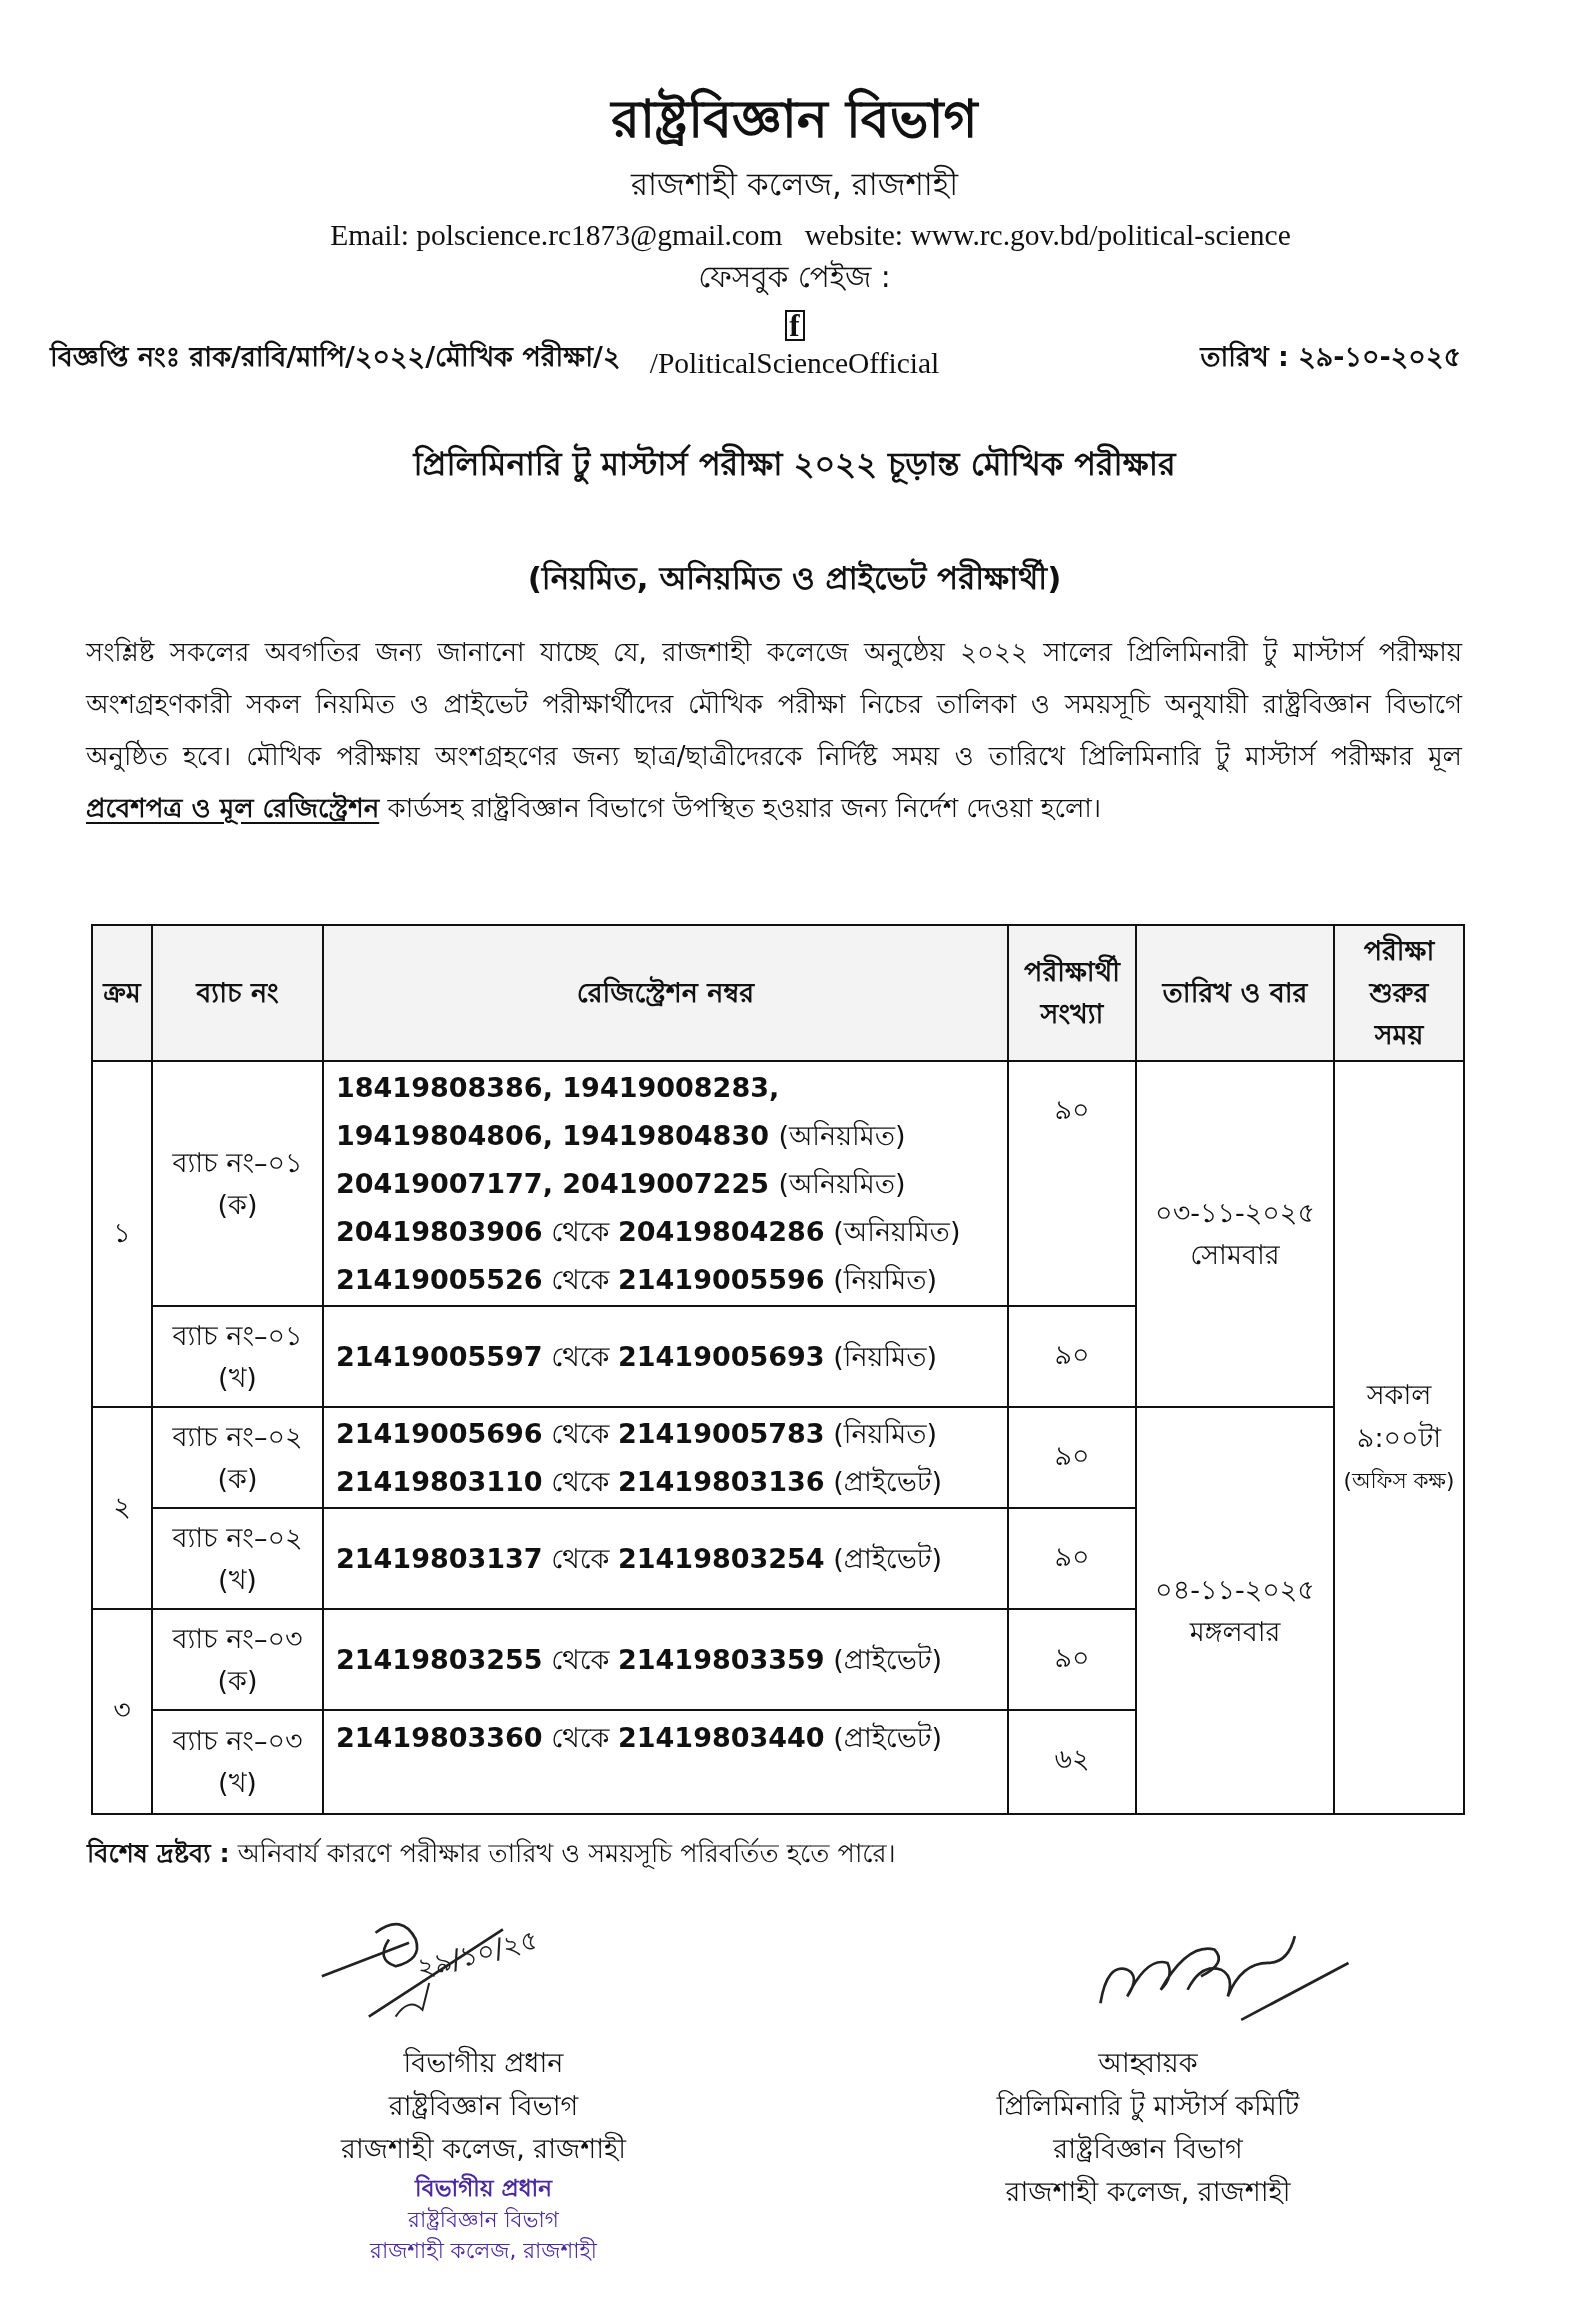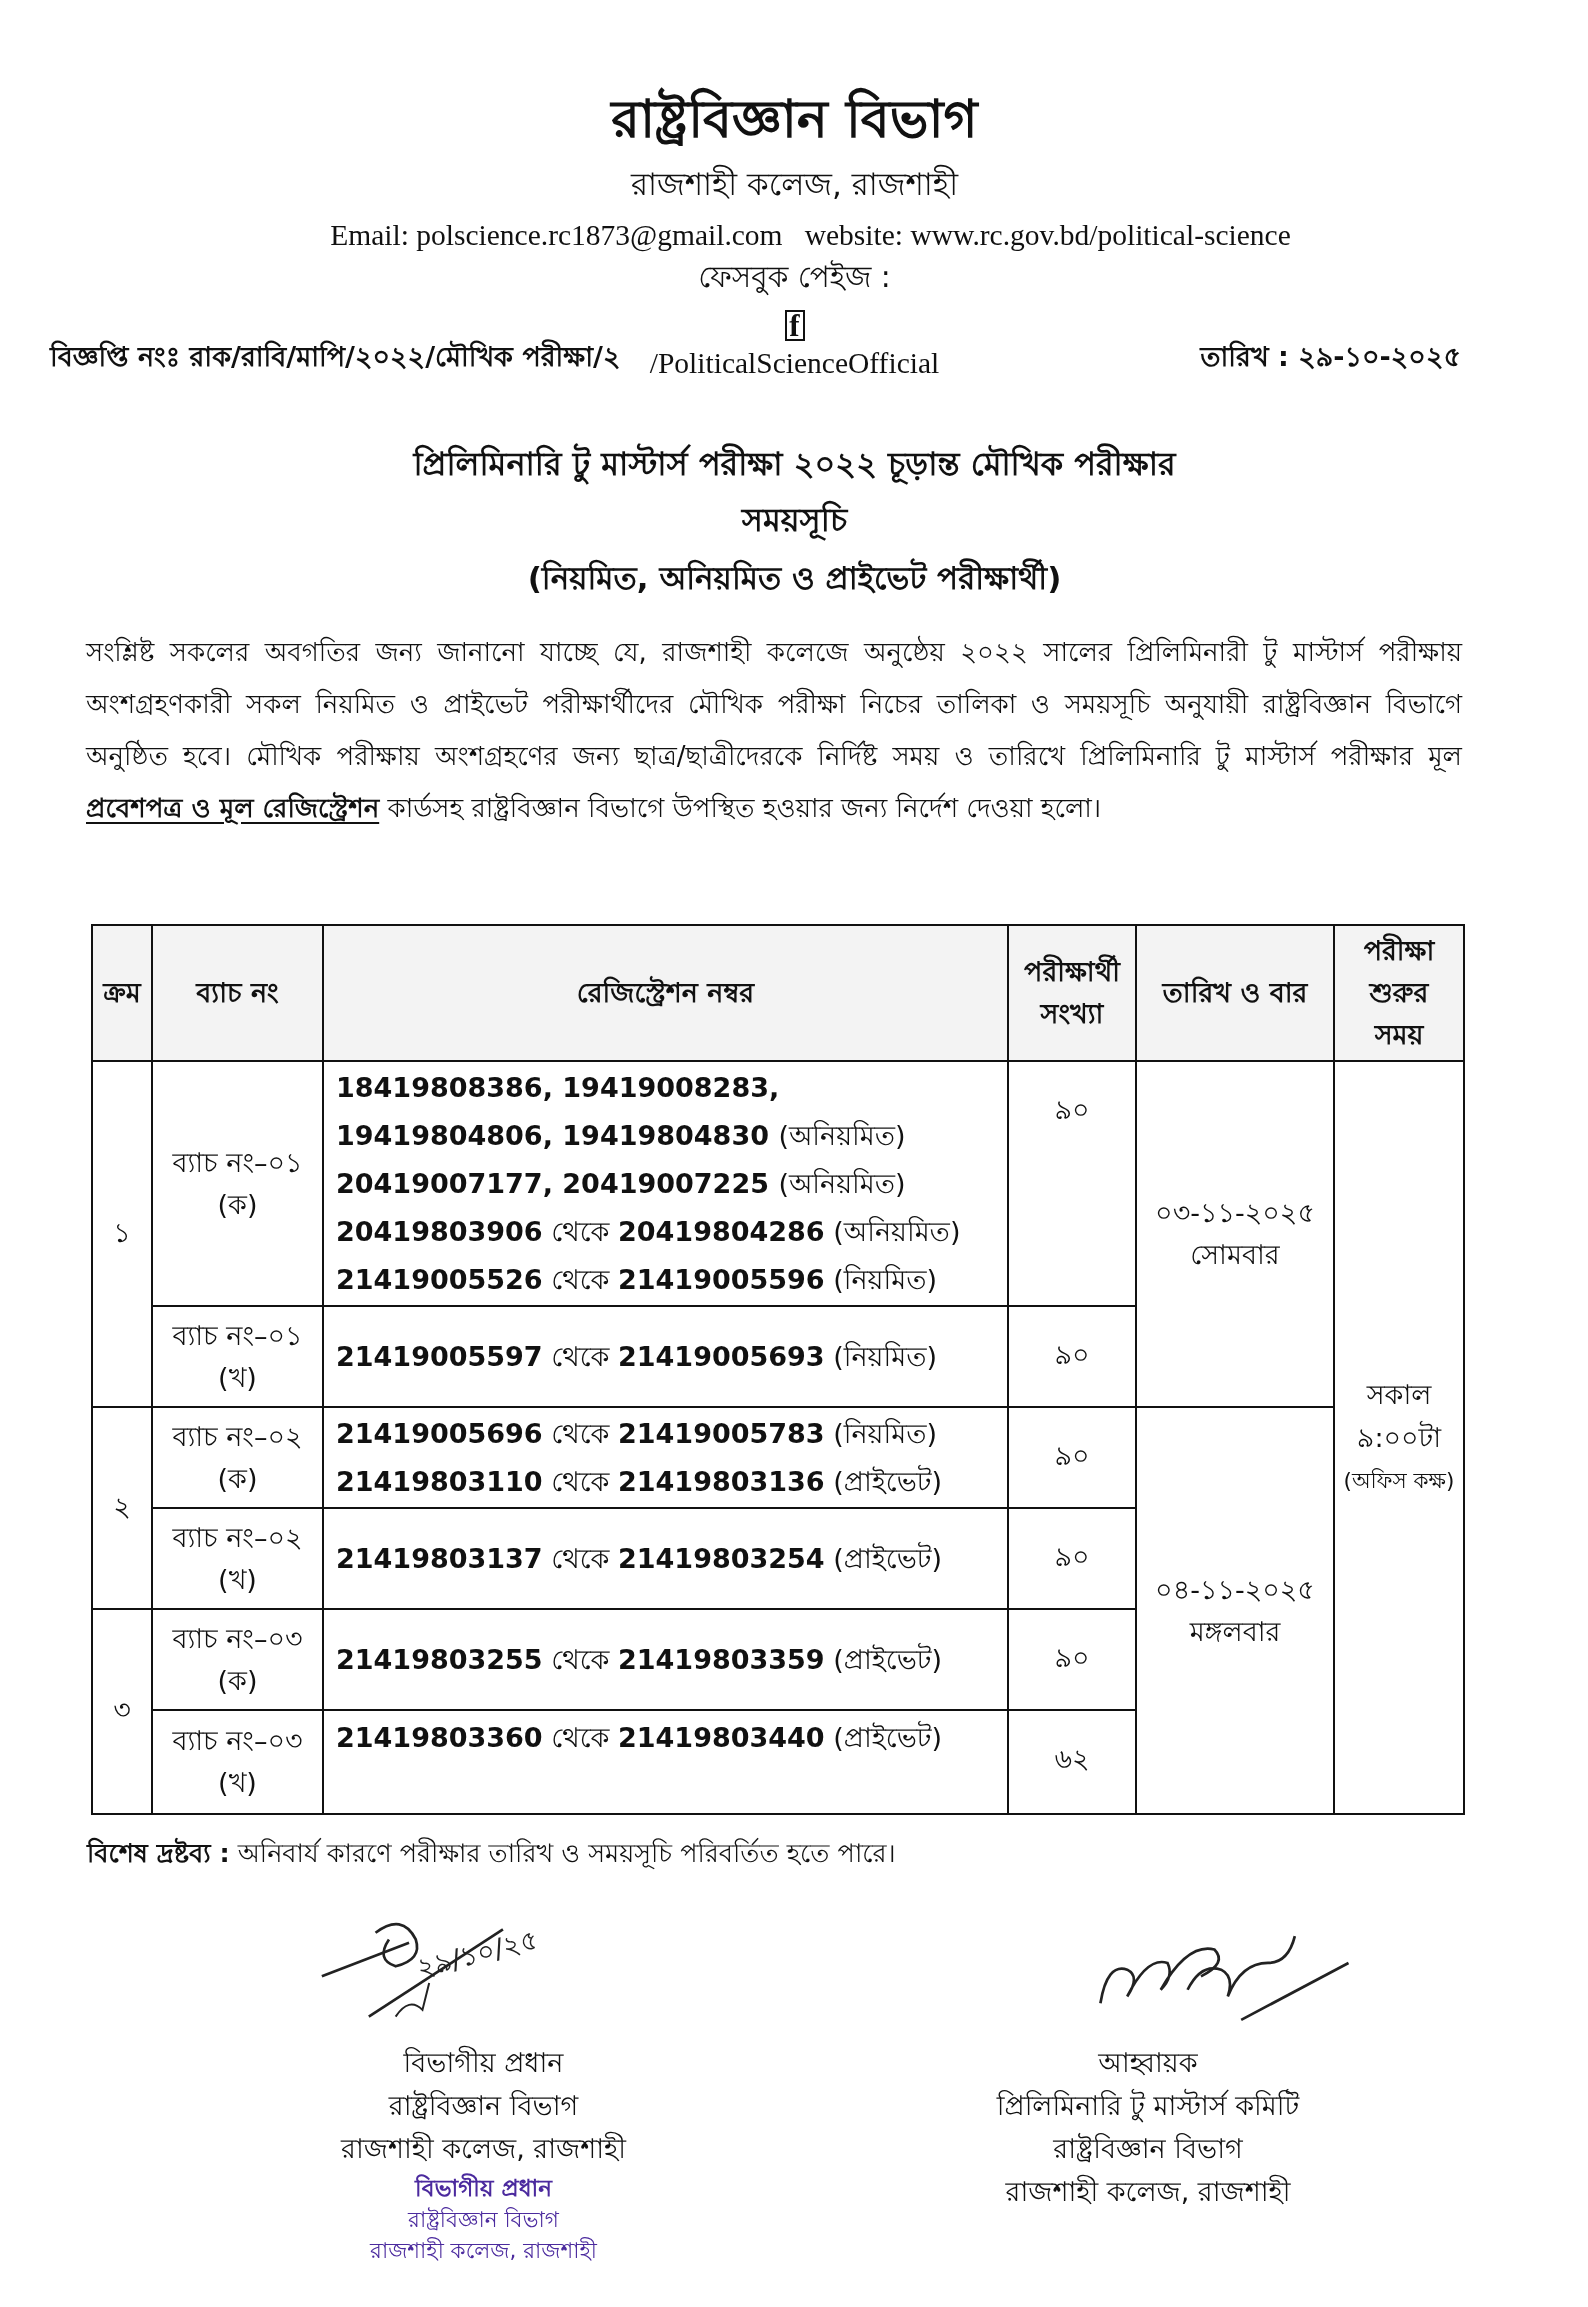--- a/index.html
+++ b/index.html
@@ -86,21 +86,20 @@
   <span>বিজ্ঞপ্তি নংঃ</span>
   <span>রাক/রাবি/মাপি/২০২২/মৌখিক পরীক্ষা/২</span>
 </div>
 <div id="memo-date" class="abs">
   <span>তারিখ :</span>
   <span>২৯-১০-২০২৫</span>
 </div>
 
 <div id="main-title" class="abs center">
   <div>প্রিলিমিনারি টু মাস্টার্স পরীক্ষা ২০২২ চূড়ান্ত মৌখিক পরীক্ষার</div>
-  <div>সময়সূচি</div>
 </div>
 <div id="main-subtitle" class="abs center">(নিয়মিত, অনিয়মিত ও প্রাইভেট পরীক্ষার্থী)</div>
 
 <div id="body-text" class="abs">
   <span>সংশ্লিষ্ট সকলের অবগতির জন্য জানানো যাচ্ছে যে, রাজশাহী কলেজে অনুষ্ঠেয় ২০২২ সালের প্রিলিমিনারী টু মাস্টার্স পরীক্ষায় অংশগ্রহণকারী সকল নিয়মিত ও প্রাইভেট পরীক্ষার্থীদের মৌখিক পরীক্ষা নিচের তালিকা ও সময়সূচি অনুযায়ী রাষ্ট্রবিজ্ঞান বিভাগে অনুষ্ঠিত হবে। মৌখিক পরীক্ষায় অংশগ্রহণের জন্য ছাত্র/ছাত্রীদেরকে নির্দিষ্ট সময় ও তারিখে প্রিলিমিনারি টু মাস্টার্স  পরীক্ষার মূল </span><u>প্রবেশপত্র ও মূল রেজিস্ট্রেশন</u><span> কার্ডসহ রাষ্ট্রবিজ্ঞান বিভাগে উপস্থিত হওয়ার জন্য নির্দেশ দেওয়া হলো।</span>
 </div>
 
 <table id="schedule-table">
   <colgroup>
     <col style="width:60px">

